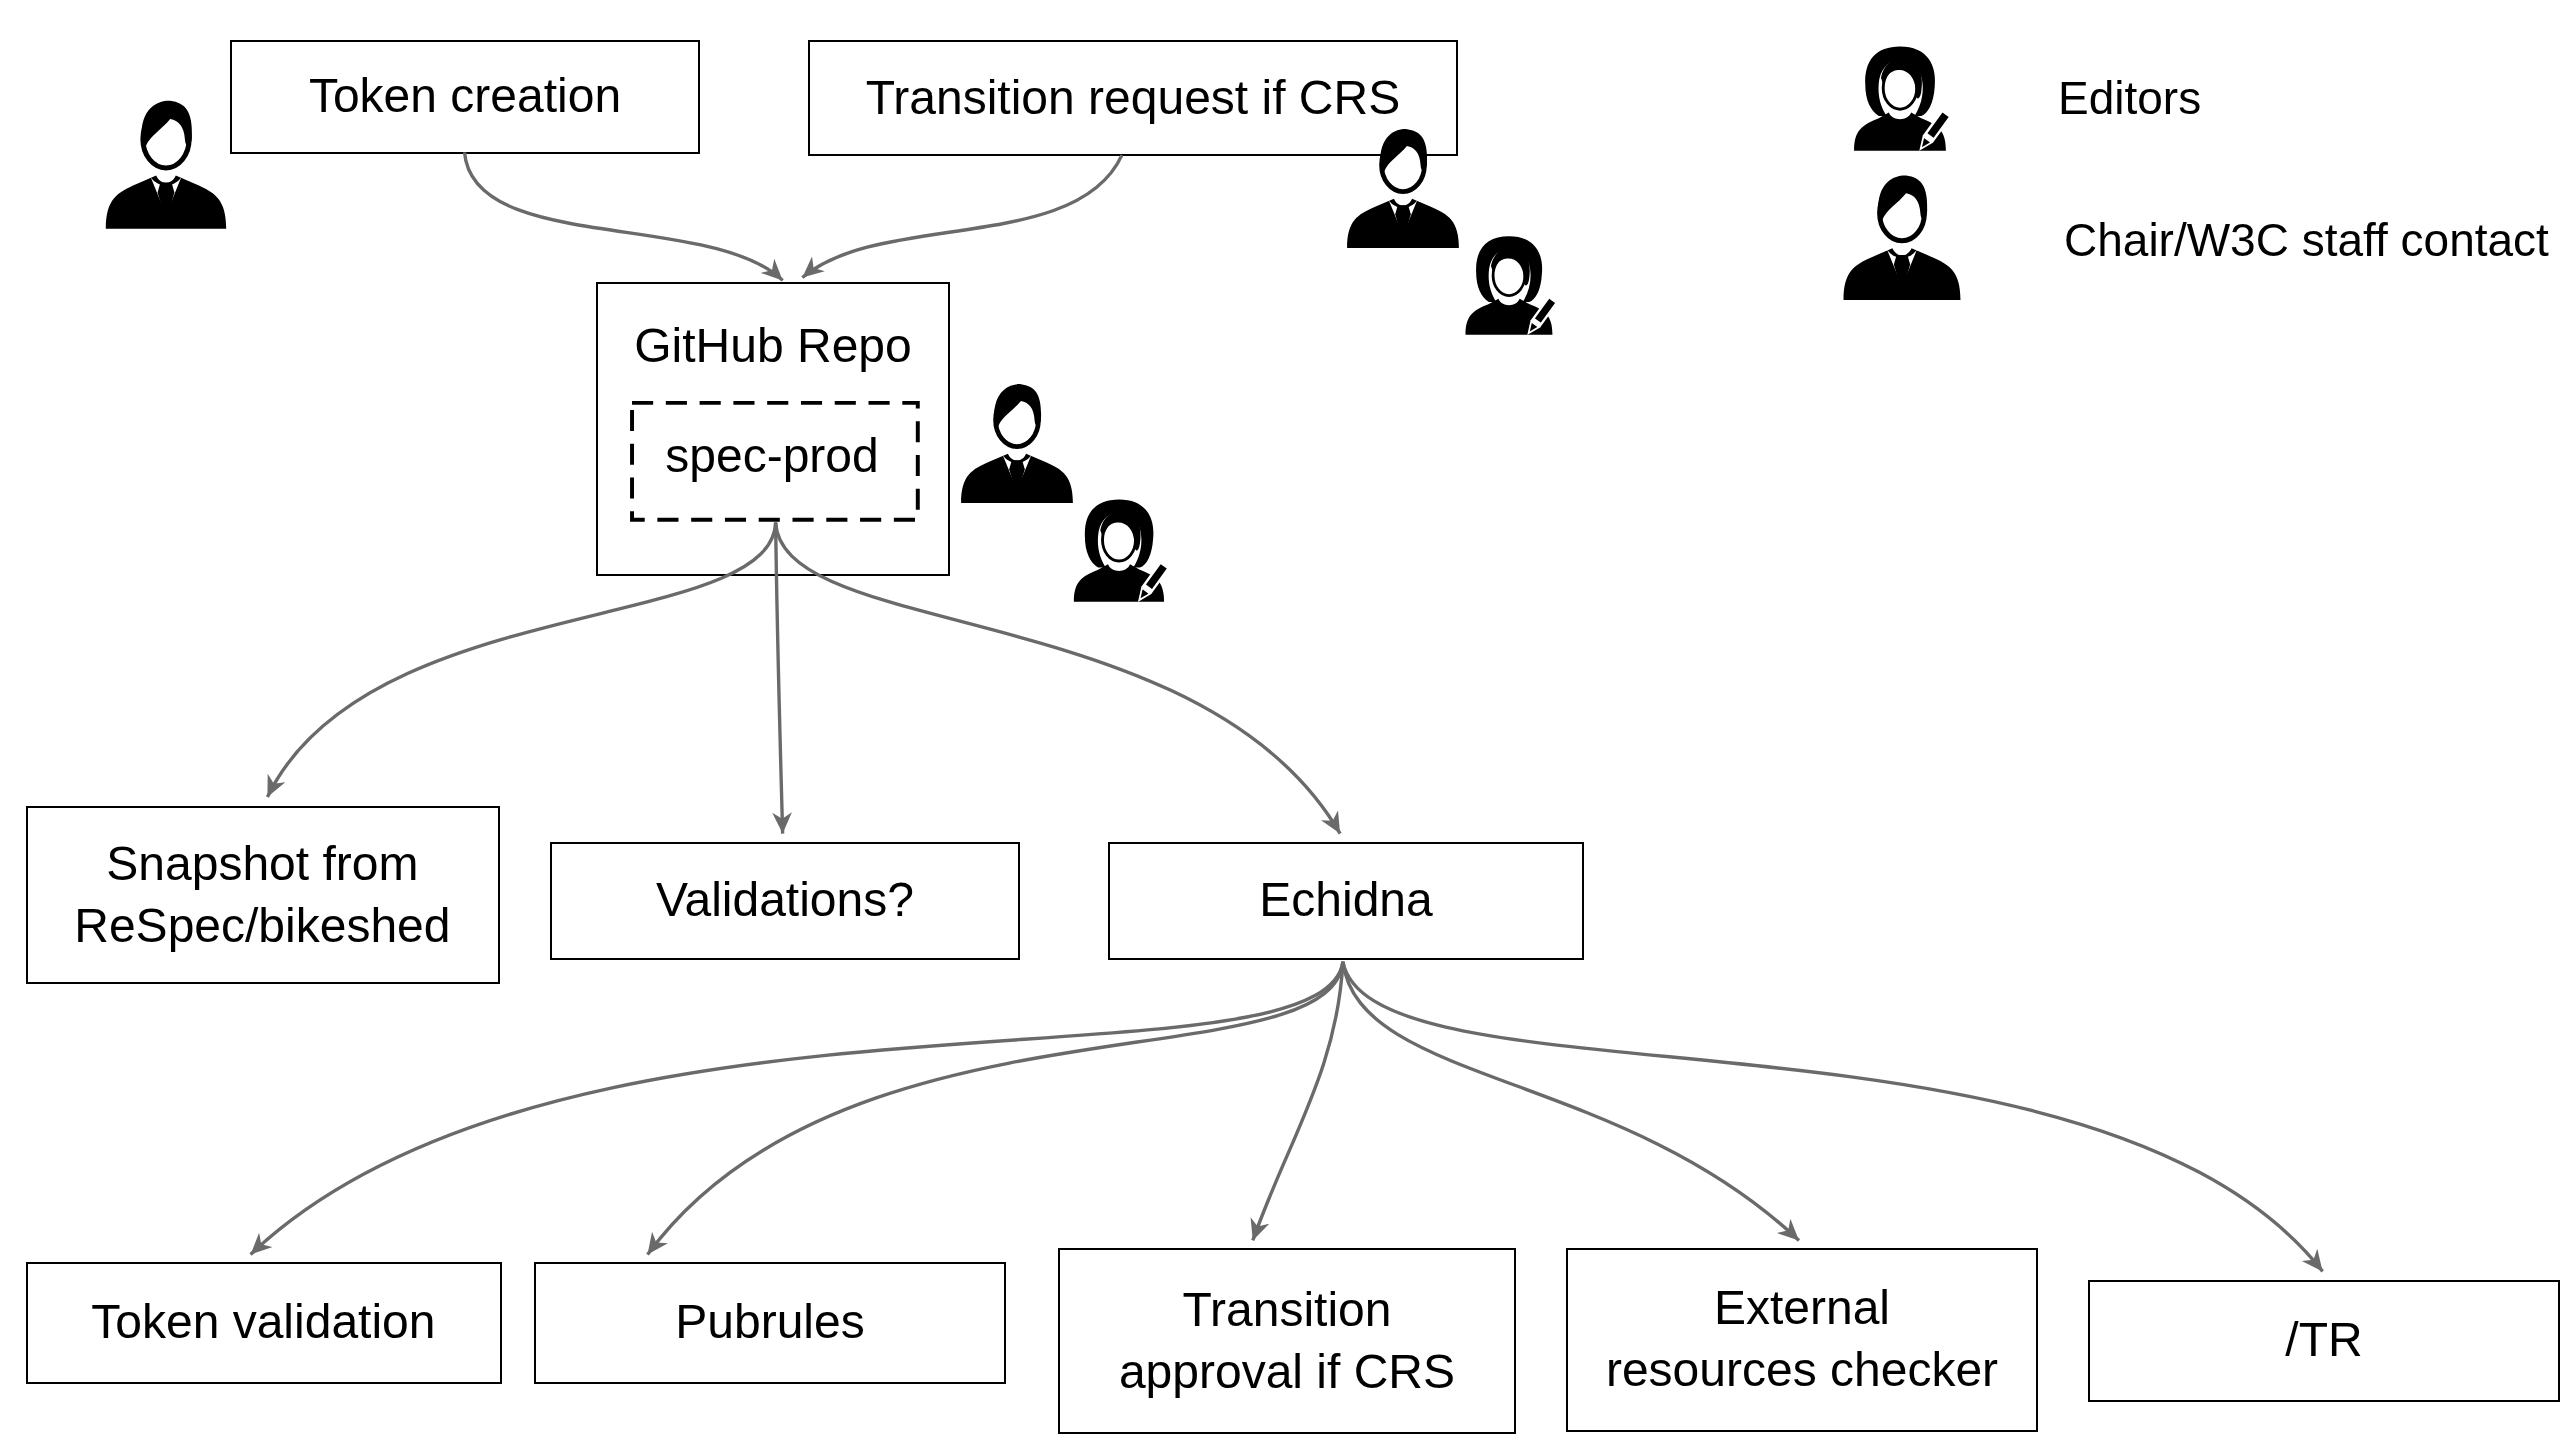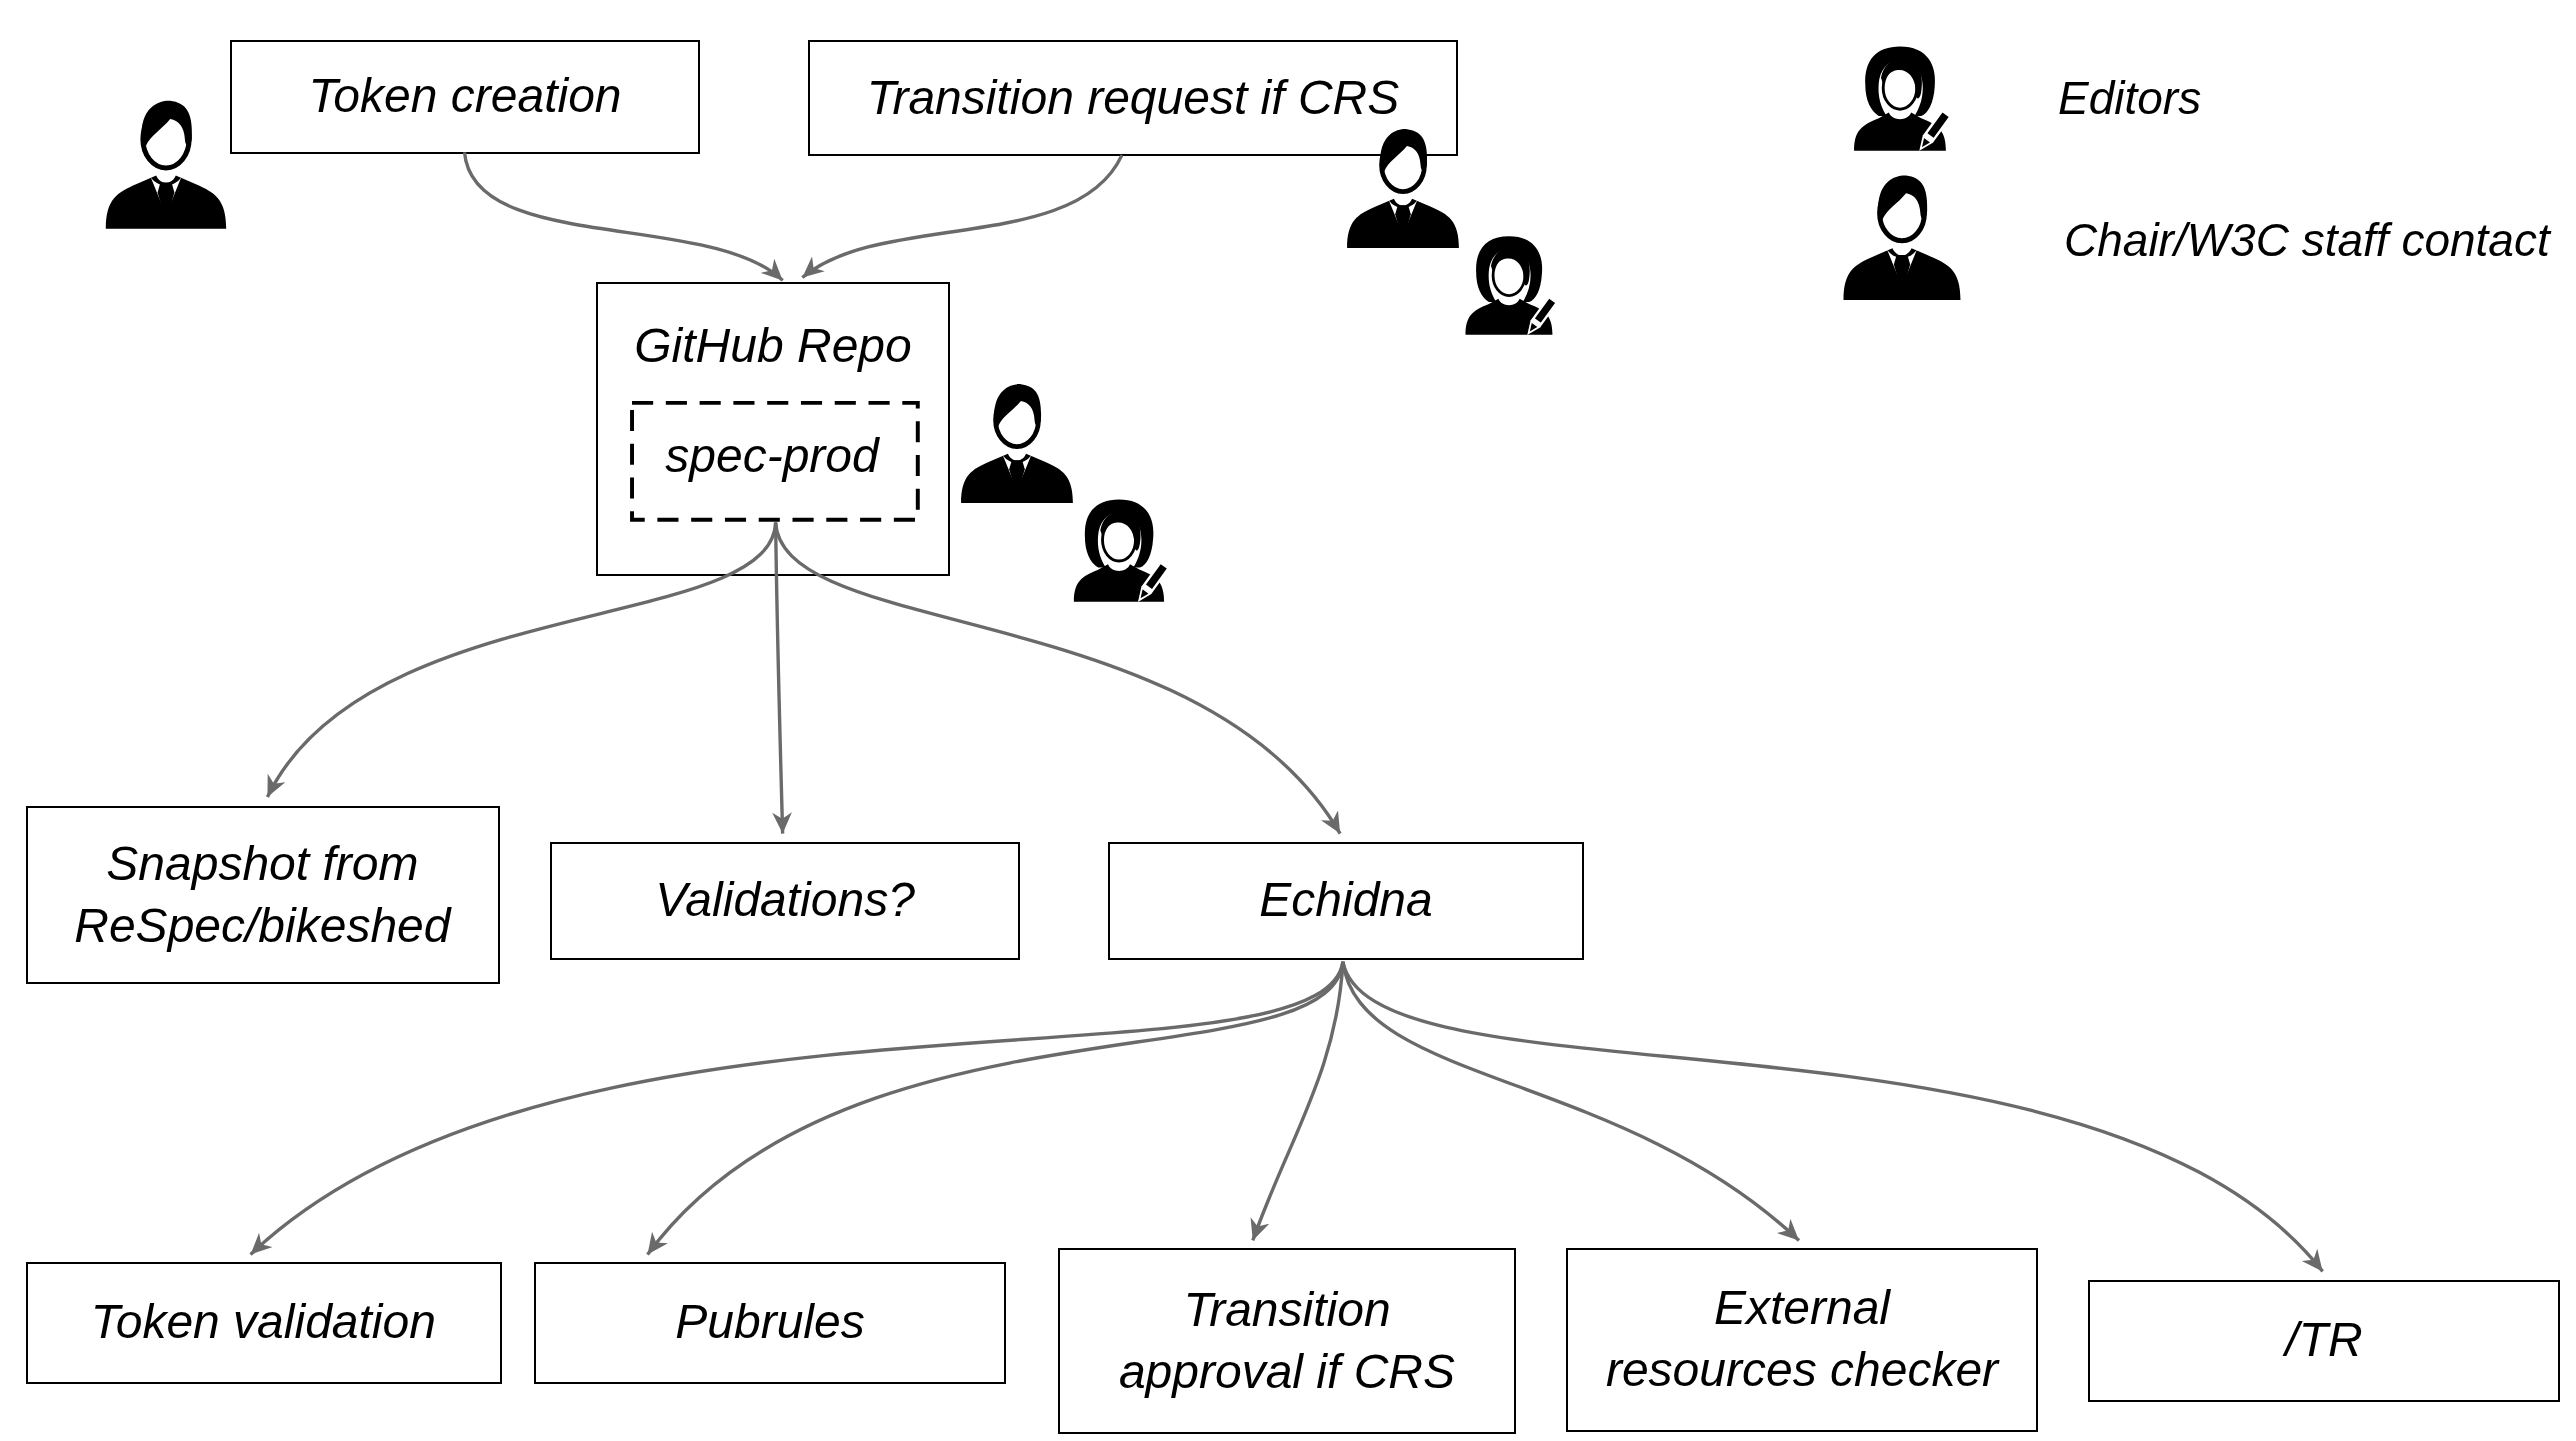--- a/index.html
+++ b/index.html
@@ -8,21 +8,21 @@
     --color-text:#000000;
     --color-background:#ffffff;
   }
   *{box-sizing:border-box;}
   html,body{margin:0;padding:0;}
   body{
     width:2576px;height:1441px;overflow:hidden;
     background:var(--color-background);
     font-family:"Liberation Sans","DejaVu Sans",sans-serif;
   }
-  .viewport{position:relative;width:2576px;height:1441px;background:var(--color-background);font-style:italic;}
+  .viewport{position:relative;width:2576px;height:1441px;background:var(--color-background);}
   .stage{
     position:absolute;left:0;top:0;width:1288px;height:721px;
     transform:scale(2);transform-origin:0 0;
   }
   .node{
     position:absolute;border:1.8px solid var(--color-border);
     background:#fff;color:var(--color-text);
     display:flex;flex-direction:column;align-items:center;justify-content:center;
     text-align:center;font-size:24px;line-height:1.28;
   }

